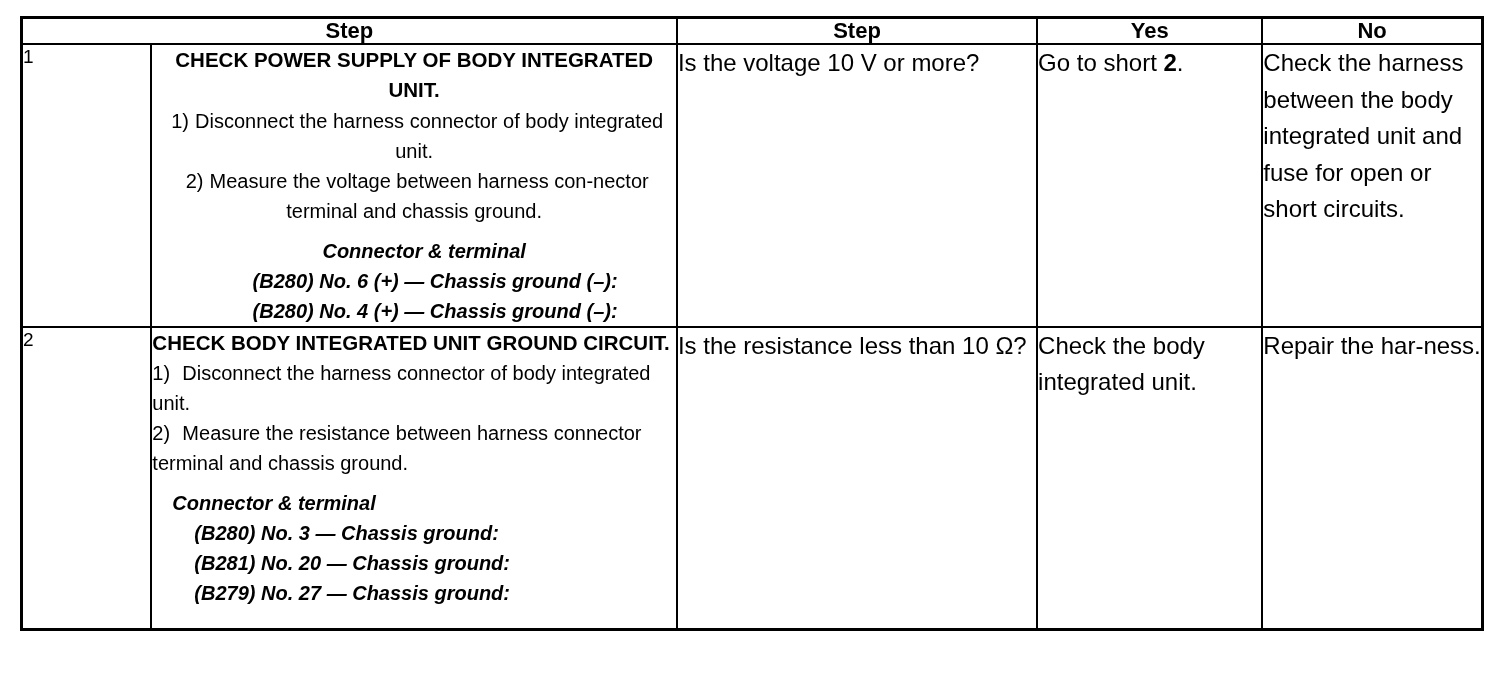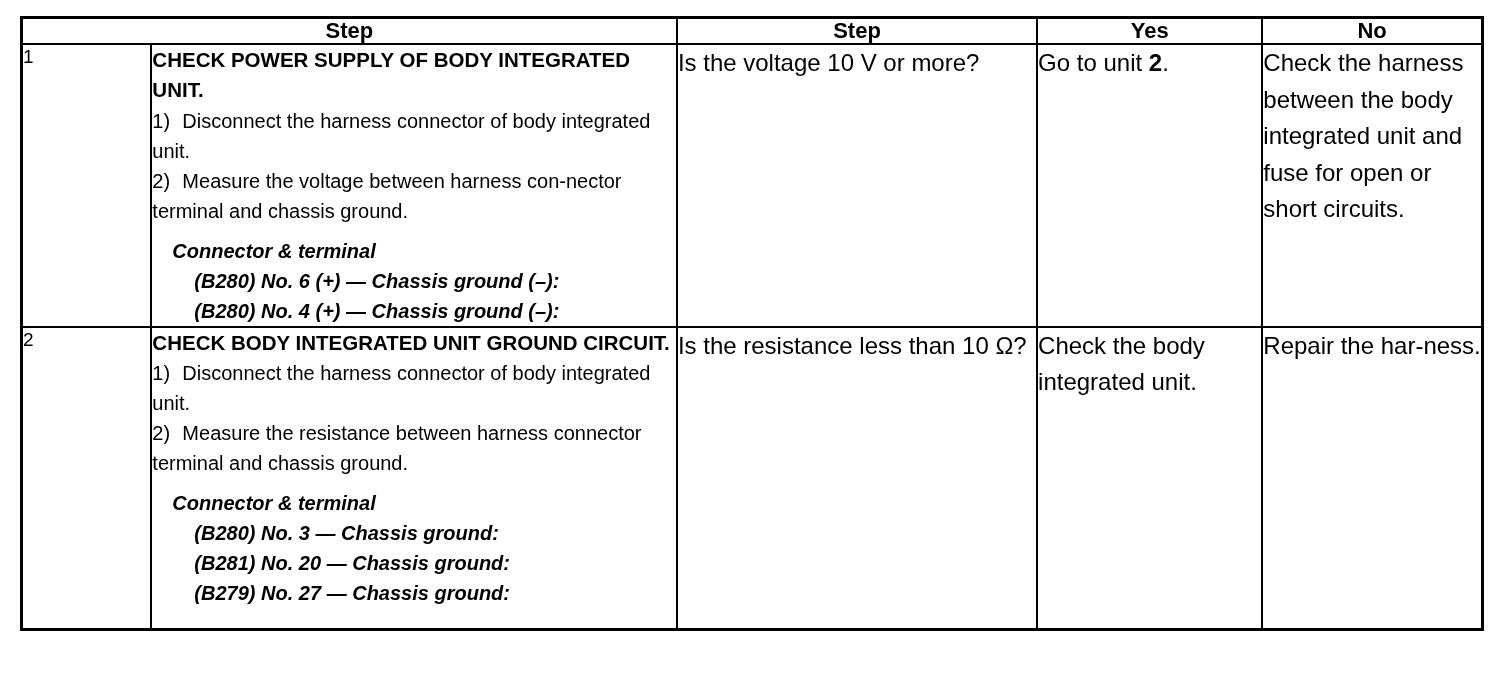--- a/index.html
+++ b/index.html
@@ -85,21 +85,21 @@
     margin: 10px 0 0 20px;
   }
   .conn-item {
     font-weight: bold;
     font-style: italic;
     font-size: 20px;
     line-height: 1.5;
     margin: 0 0 0 42px;
   }
   .b { font-weight: bold; }
-  .row1 .step-body { min-height: 270px; }
+  .row1 .step-body { min-height: 270px; text-align: center; }
   .row2 .step-body { min-height: 300px; }
 </style>
 </head>
 <body>
 
 <div class="page">
   <table class="diag">
     <colgroup>
       <col class="c-num">
       <col class="c-step">
@@ -128,21 +128,21 @@
             <div class="stepline">
               <span class="indent-num">2)</span><span>Measure the voltage between harness con-nector terminal and chassis ground.</span>
             </div>
             <div class="conn-head">Connector &amp; terminal</div>
             <div class="conn-item">(B280) No. 6 (+) — Chassis ground (–):</div>
             <div class="conn-item">(B280) No. 4 (+) — Chassis ground (–):</div>
           </div>
         </td>
         <td class="cell">Is the voltage 10 V or more?</td>
         <td class="cell">
-          <span>Go to unit </span><span class="b">2</span><span>.</span>
+          <span>Go to short </span><span class="b">2</span><span>.</span>
         </td>
         <td class="cell">Check the harness between the body integrated unit and fuse for open or short circuits.</td>
       </tr>
 
       <tr class="row2">
         <td class="num">2</td>
         <td class="step">
           <div class="step-body">
             <div class="title">CHECK BODY INTEGRATED UNIT GROUND CIRCUIT.</div>
             <div class="stepline">

